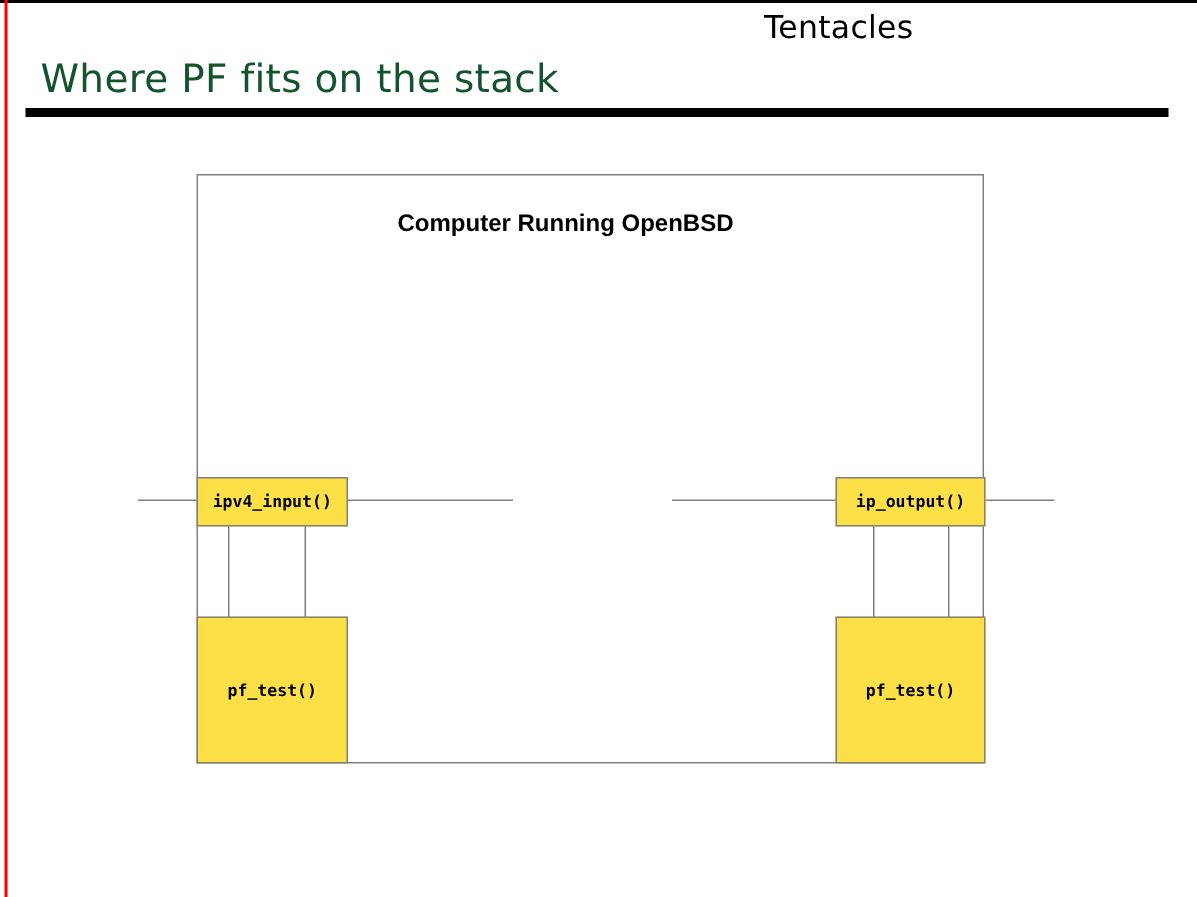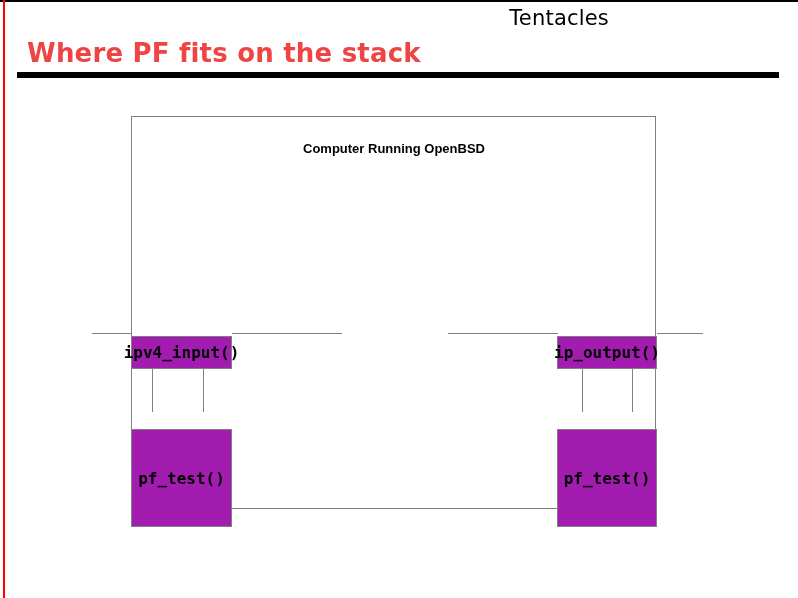--- a/index.html
+++ b/index.html
@@ -50,23 +50,23 @@
     letter-spacing: 0.2px;
     color: #000000;
     white-space: nowrap;
   }
   .slide-title {
     position: absolute;
     left: 27px;
     top: 38px;
     font-family: "DejaVu Sans", sans-serif;
     font-size: 26px;
-    font-weight: 700;
+    font-weight: 400;
     letter-spacing: 0.2px;
-    color: #ef4444;
+    color: #14532d;
     white-space: nowrap;
   }
   .title-underline {
     position: absolute;
     left: 17px;
     top: 72px;
     width: 762px;
     height: 6px;
     background: #000000;
   }
@@ -83,45 +83,44 @@
     left: 131px;
     top: 116px;
     width: 525px;
     height: 393px;
     border: 1px solid #808080;
     box-sizing: border-box;
     background: transparent;
   }
   .outer-label {
     position: absolute;
-    left: 131px;
+    left: 114px;
     top: 141px;
     width: 526px;
     text-align: center;
     font-family: "Liberation Sans", sans-serif;
-    font-size: 13px;
+    font-size: 16px;
     font-weight: bold;
     color: #000000;
   }
 
   .node {
     position: absolute;
     border: 1px solid #808080;
     box-sizing: border-box;
-    background: #a21caf;
+    background: #fde047;
     display: flex;
     align-items: center;
     justify-content: center;
     font-family: "DejaVu Sans Mono", monospace;
-    font-size: 16px;
+    font-size: 11px;
     font-weight: bold;
     color: #000000;
     letter-spacing: 0px;
     white-space: nowrap;
-    margin-top: 18px;
   }
 
   
   .node-ipv4   { left: 131px; top: 318px; width: 101px; height: 33px; }
   .node-fwd    { left: 341px; top: 318px; width: 108px; height: 33px; }
   .node-out    { left: 557px; top: 318px; width: 100px; height: 33px; }
 
   
   .node-pfl    { left: 131px; top: 411px; width: 101px; height: 98px; }
   .node-pfr    { left: 557px; top: 411px; width: 100px; height: 98px; }

